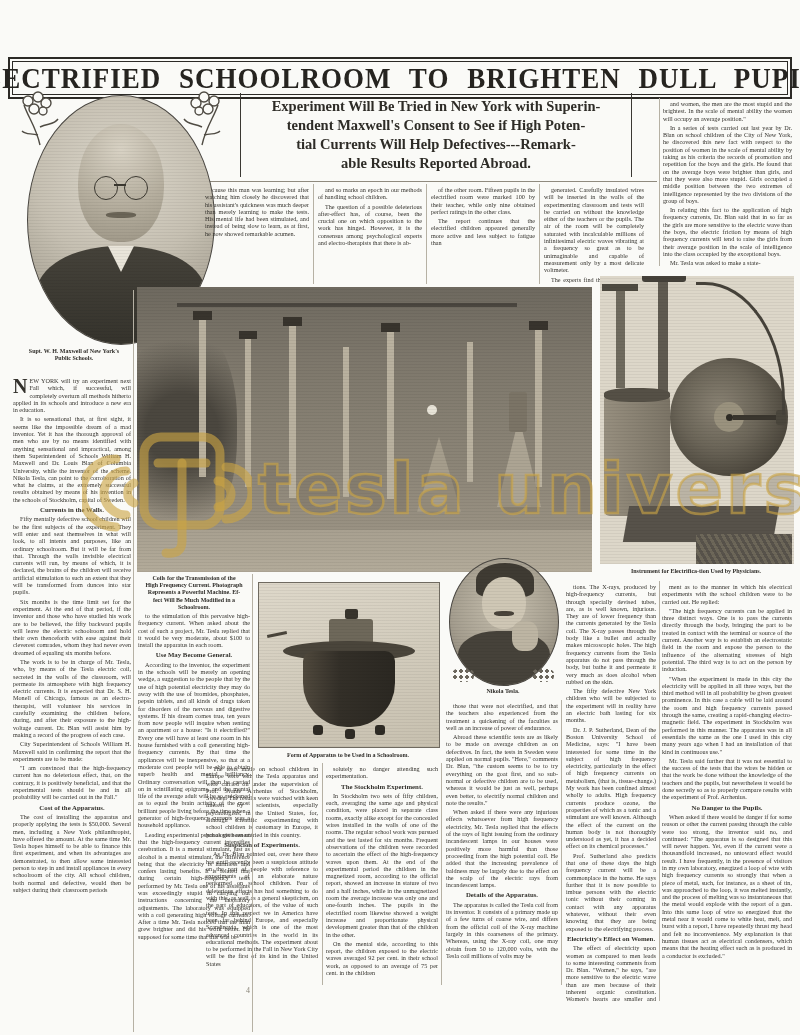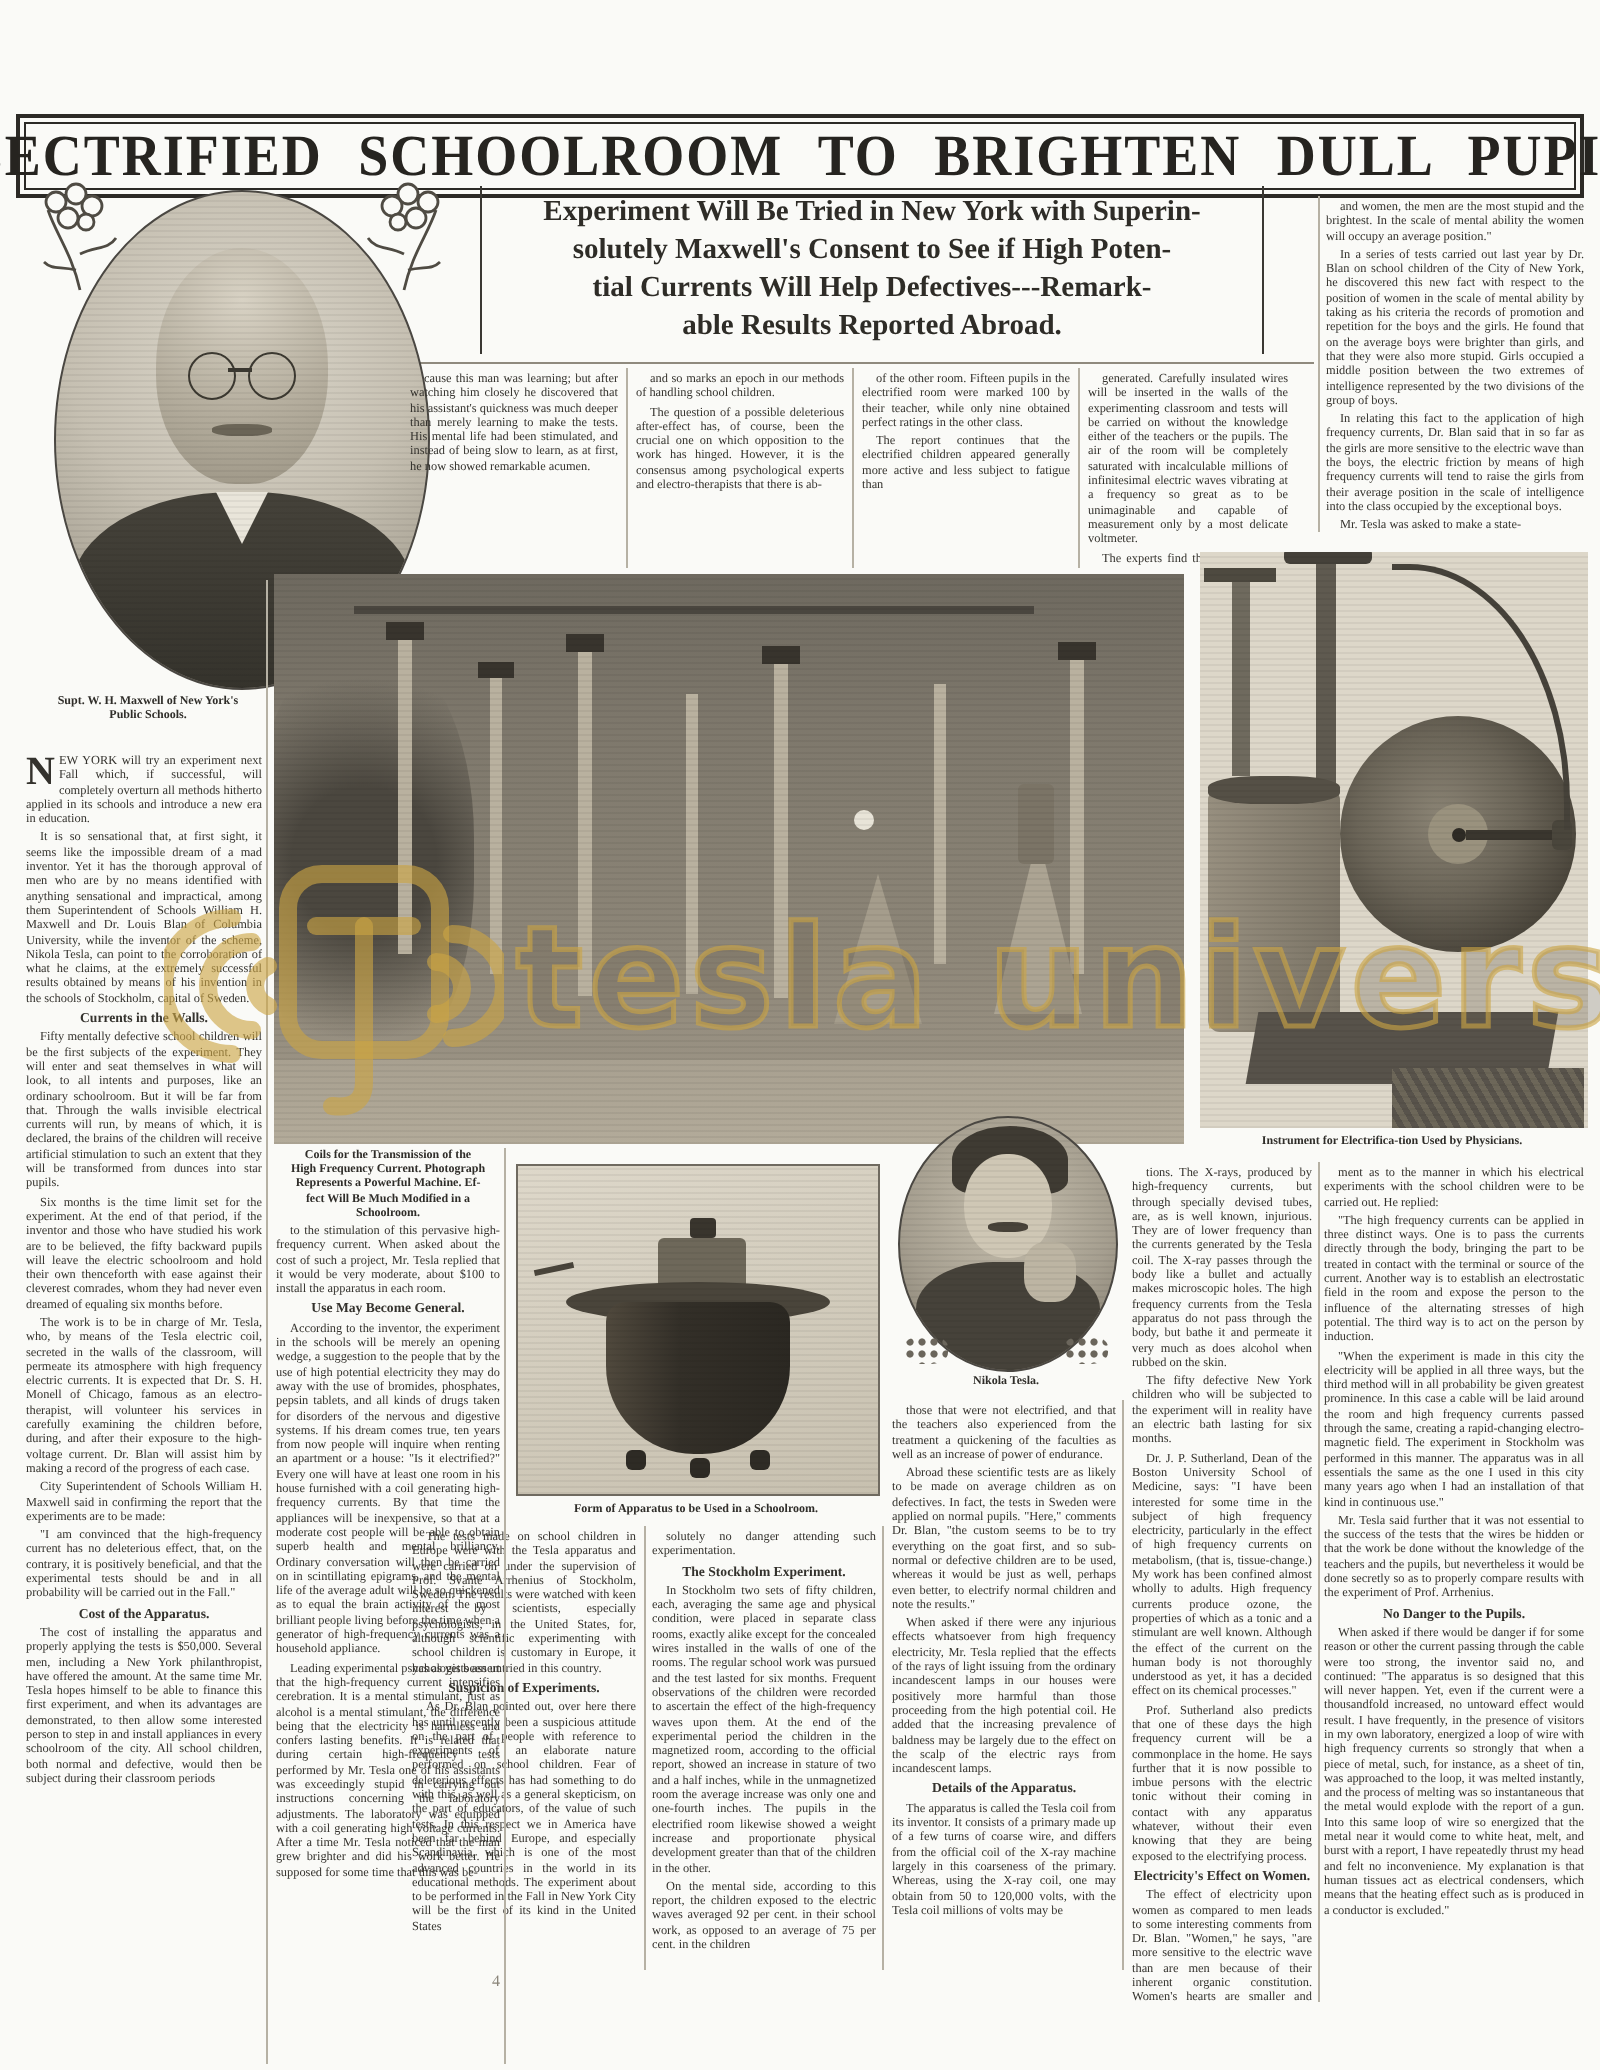--- a/index.html
+++ b/index.html
@@ -52,21 +52,21 @@
 </head>
 <body>
 
 <div id="page">
 
   <div class="abs" id="banner">
     <span class="hl">ELECTRIFIED SCHOOLROOM TO BRIGHTEN DULL PUPILS</span>
   </div>
 
   <div class="abs" id="deck">Experiment Will Be Tried in New York with Superin-
-solutely Maxwell's Consent to See if High Poten-
+tendent Maxwell's Consent to See if High Poten-
 tial Currents Will Help Defectives---Remark-
 able Results Reported Abroad.</div>
   <div class="abs hrule" style="left:205px;top:181px;width:452px;"></div>
 
   <svg class="abs" style="left:18px;top:87px;width:44px;height:60px;" viewBox="0 0 44 60">
     <g fill="#fafaf7" stroke="#4f4b43" stroke-width="1.4">
       <path d="M22 58 C18 40 10 30 6 18" fill="none"></path>
       <circle cx="10" cy="14" r="5"></circle>
         <circle cx="20" cy="10" r="5"></circle>
         <circle cx="28" cy="16" r="5"></circle>

